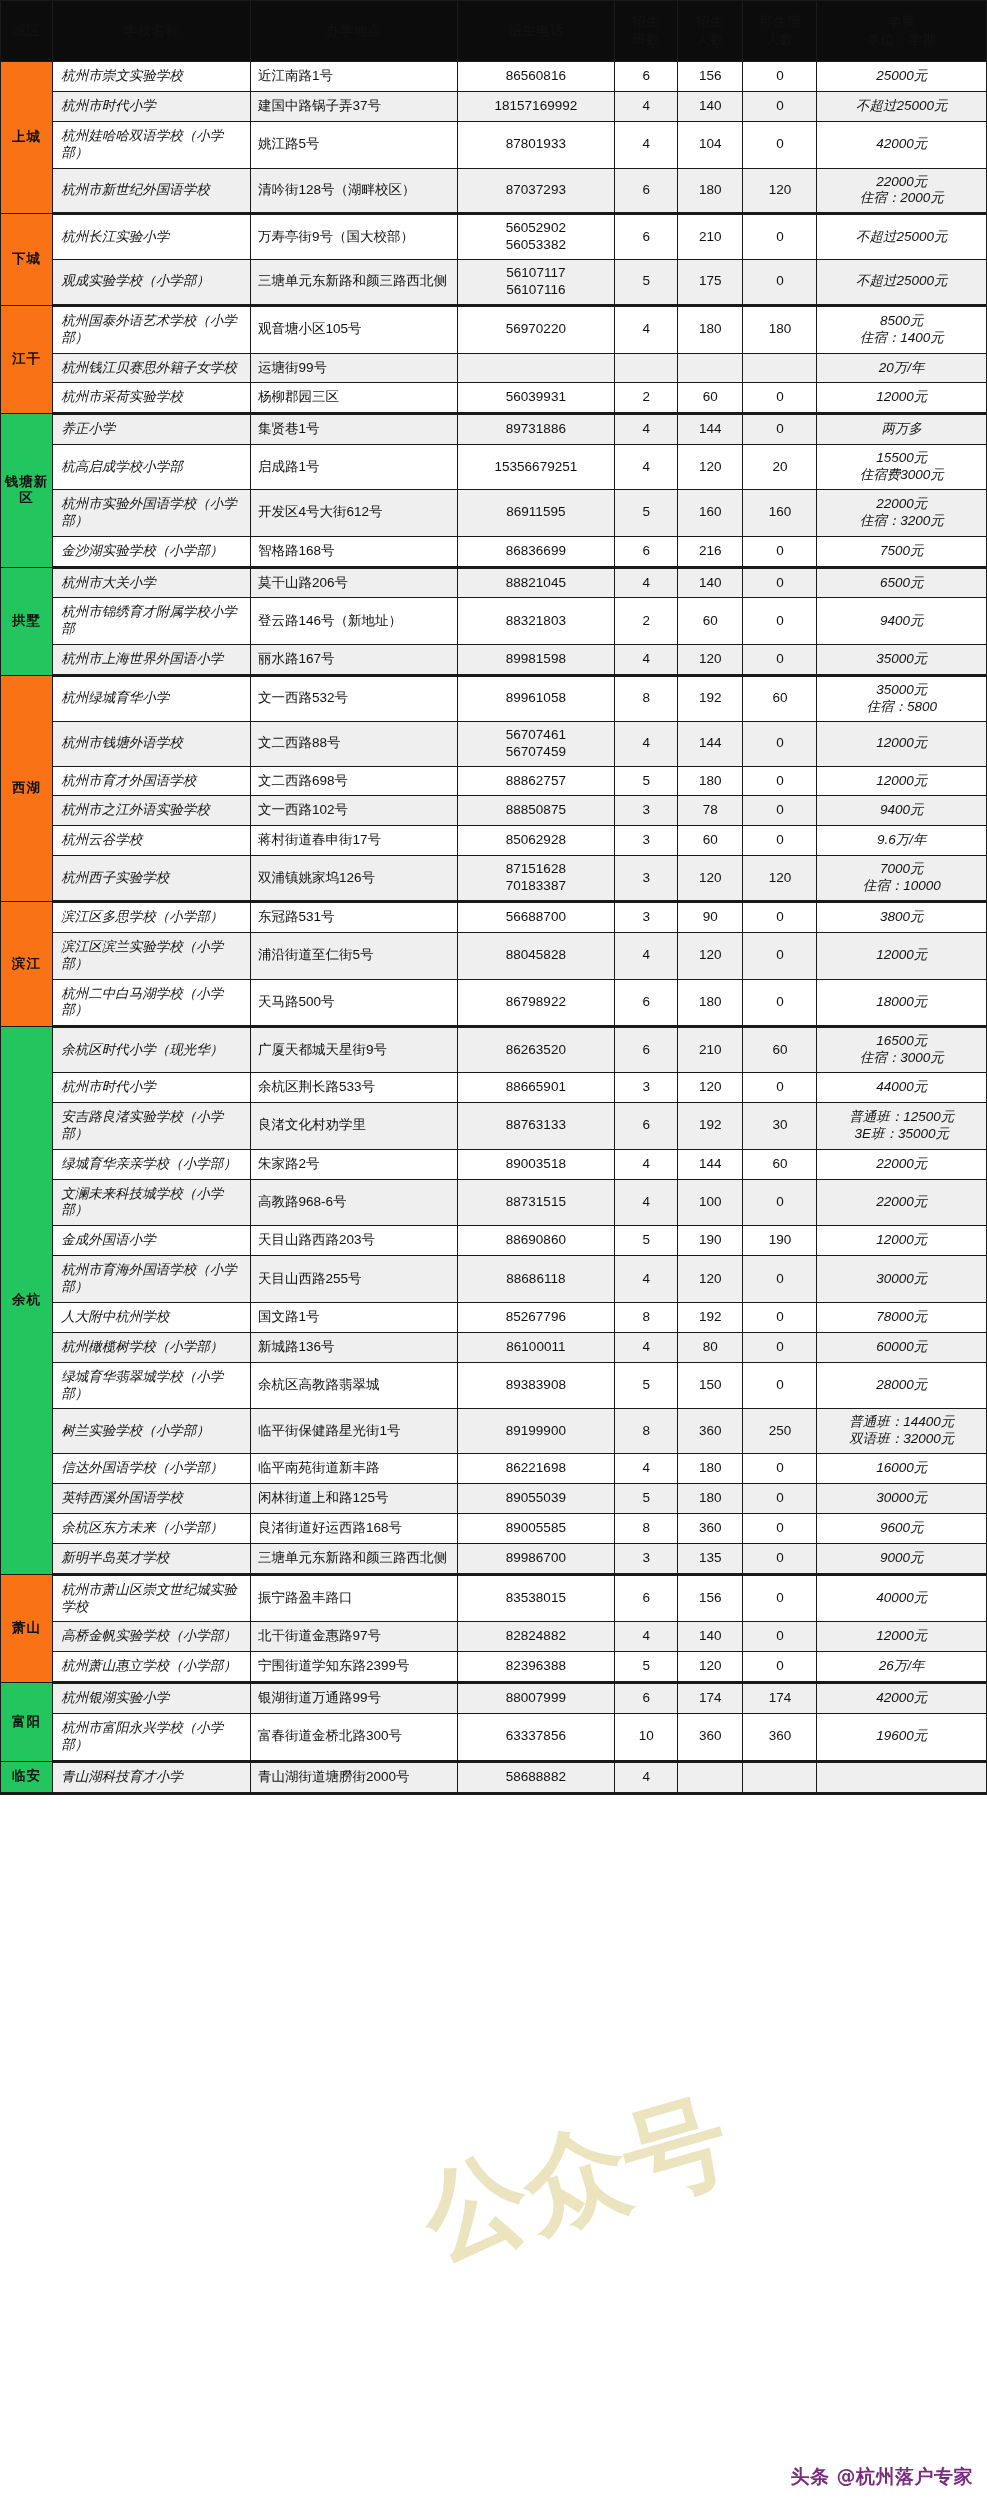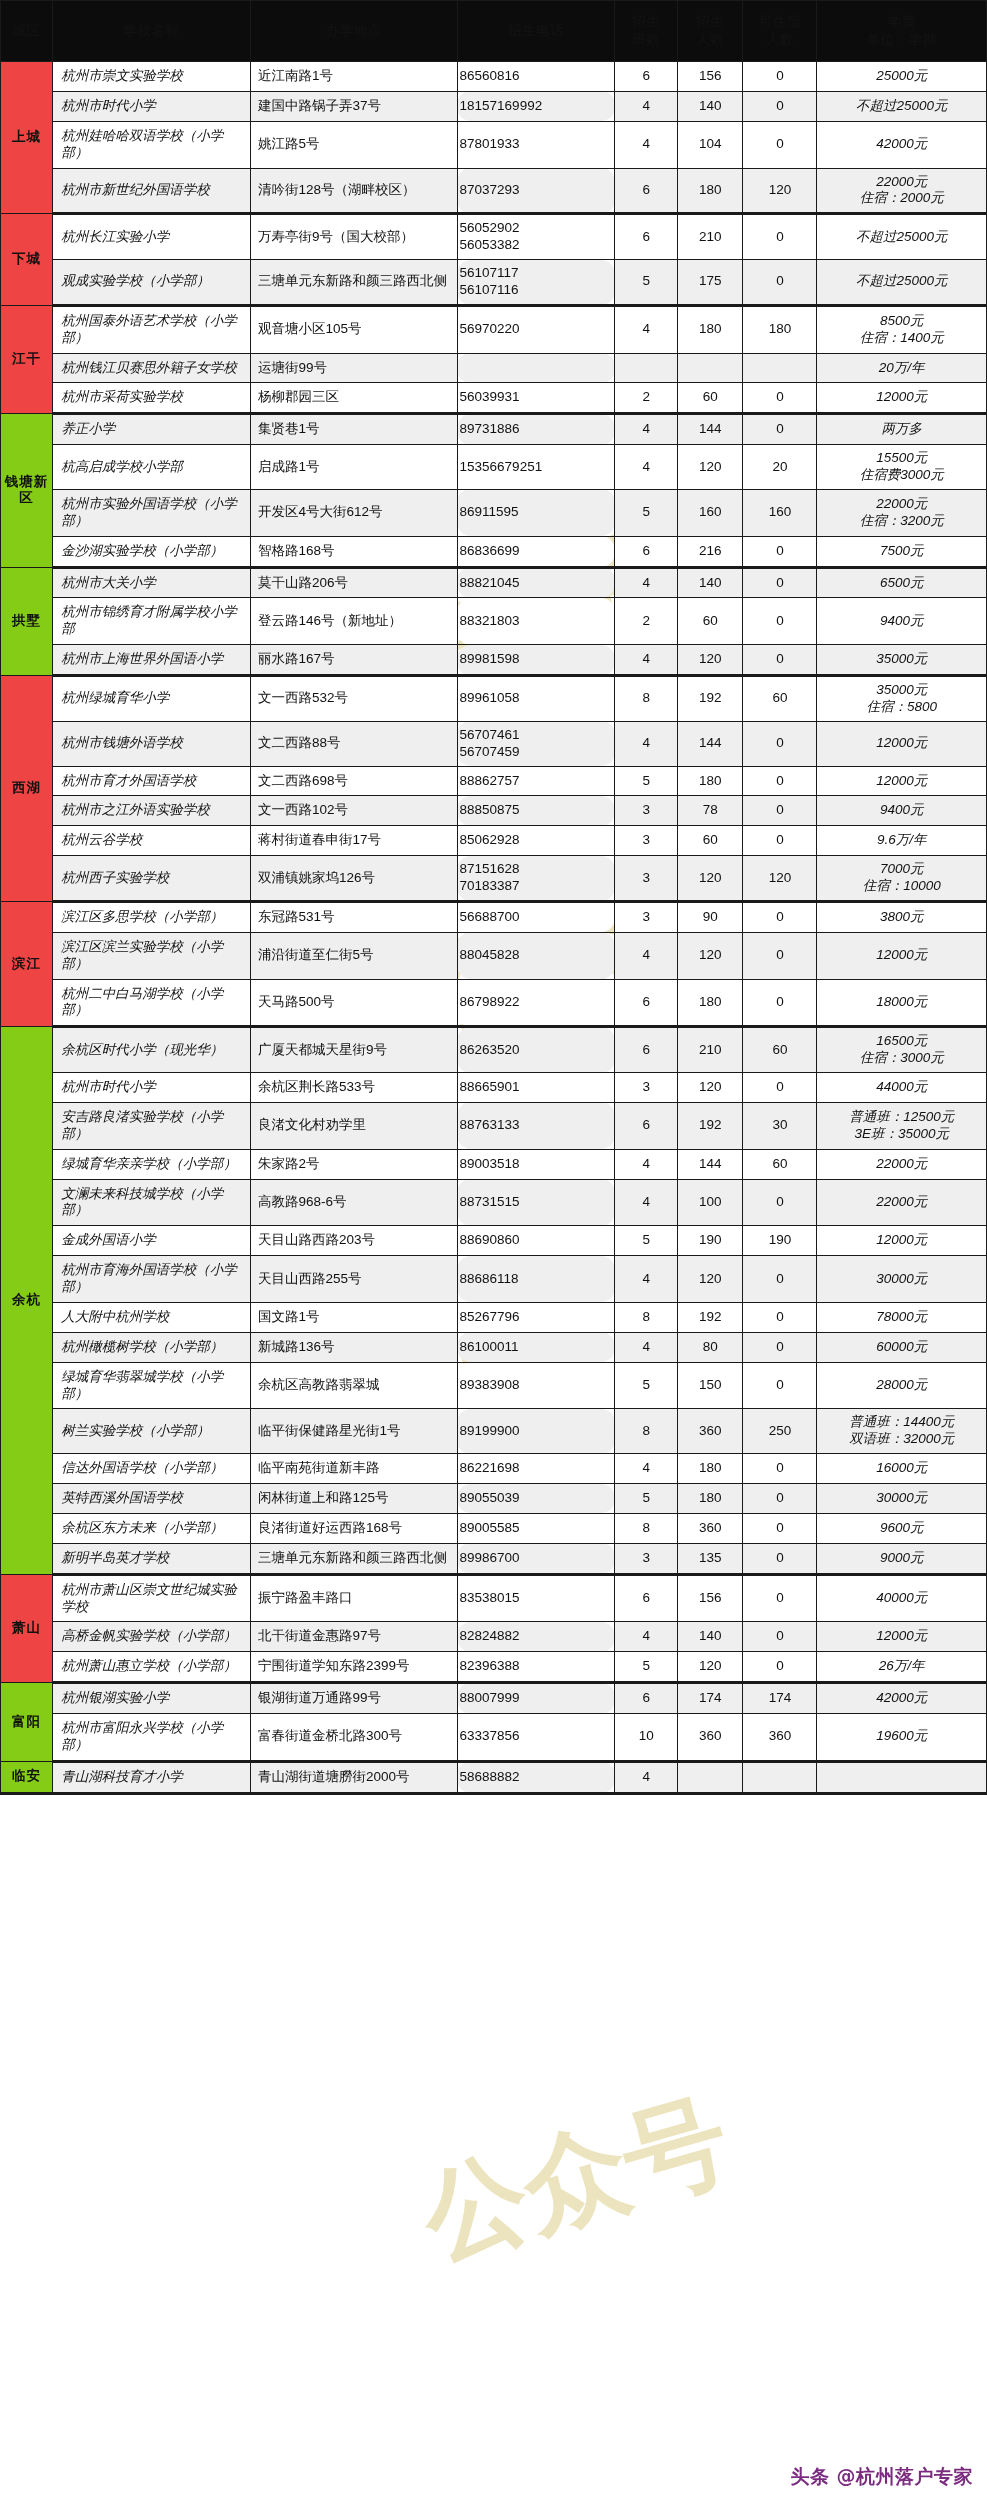--- a/index.html
+++ b/index.html
@@ -69,36 +69,36 @@
   td.school {
     text-align: left;
     padding: 6px 6px 6px 8px;
     font-style: italic;
   }
   td.address {
     text-align: left;
     padding: 6px 4px 6px 7px;
   }
   td.phone {
+    text-align: center;
     padding: 5px 2px;
-    border-radius: 14px;
   }
   td.num {
     text-align: center;
     padding: 5px 2px;
   }
   td.fee {
     text-align: center;
     padding: 5px 3px;
     font-style: italic;
   }
   tbody tr.alt td { background: #efefef; }
   tbody tr.plain td { background: #ffffff; }
-  tbody tr td.district { background: #ef4444; }
-  tbody tr.alt td.district { background: #84cc16; }
+  tbody tr td.district { background: #f97316; }
+  tbody tr.alt td.district { background: #22c55e; }
 
   .ml { display: block; }
 
   
   tr.group-end td { border-bottom: 3px solid #1a1a1a; }
 
   
   .wm {
     position: absolute;
     z-index: 1;

